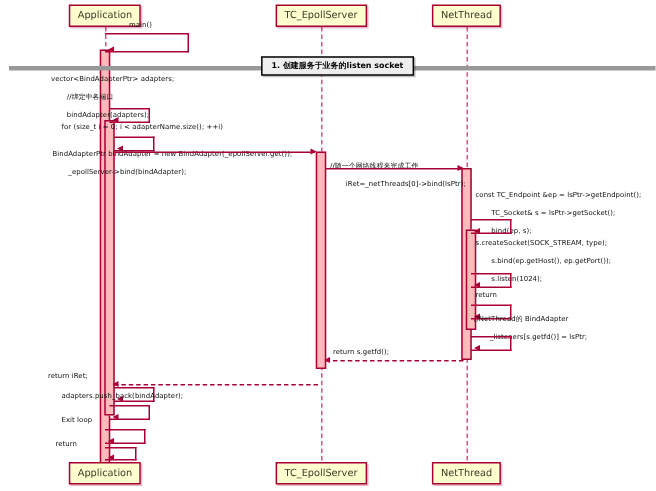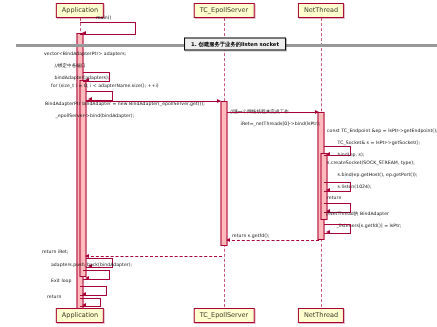--- a/index.html
+++ b/index.html
@@ -1,21 +1,21 @@
 <!DOCTYPE html>
 <html><head>
 <meta charset="utf-8">
 <style>
   html,body{margin:0;padding:0;background:#ffffff;}
   body{
     width:437px;height:327px;position:relative;overflow:hidden;
     font-family:"DejaVu Sans","Liberation Sans",sans-serif;
     color:#1a1a1a;
   }
-  #canvas{position:absolute;left:16px;top:0;width:351px;height:327px;}
+  #canvas{position:absolute;left:6px;top:0;width:351px;height:327px;}
 
   
   .participant{
     position:absolute;
     background:#FEFECE;
     border:1px solid #A80036;
     color:#3b3b2a;
     font-size:6.5px;
     line-height:1;
     padding:3px 5px 3px 5px;

